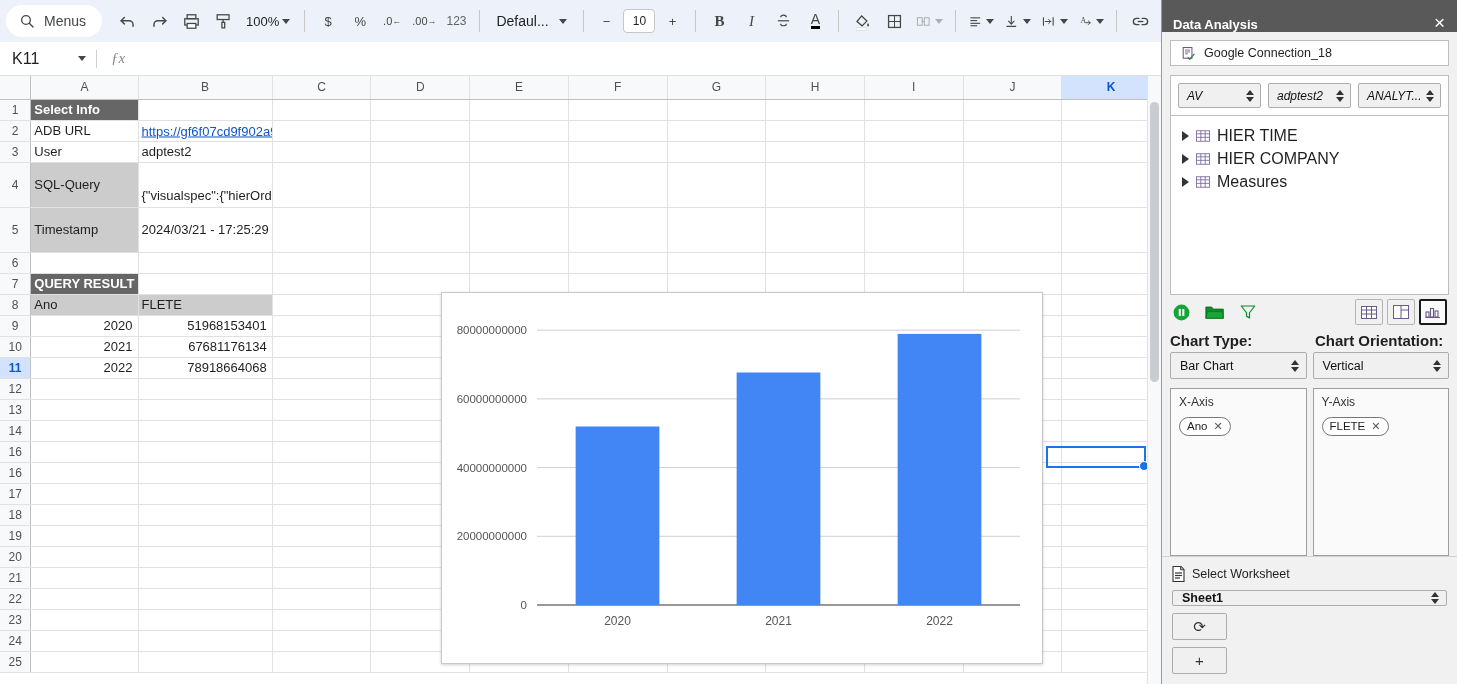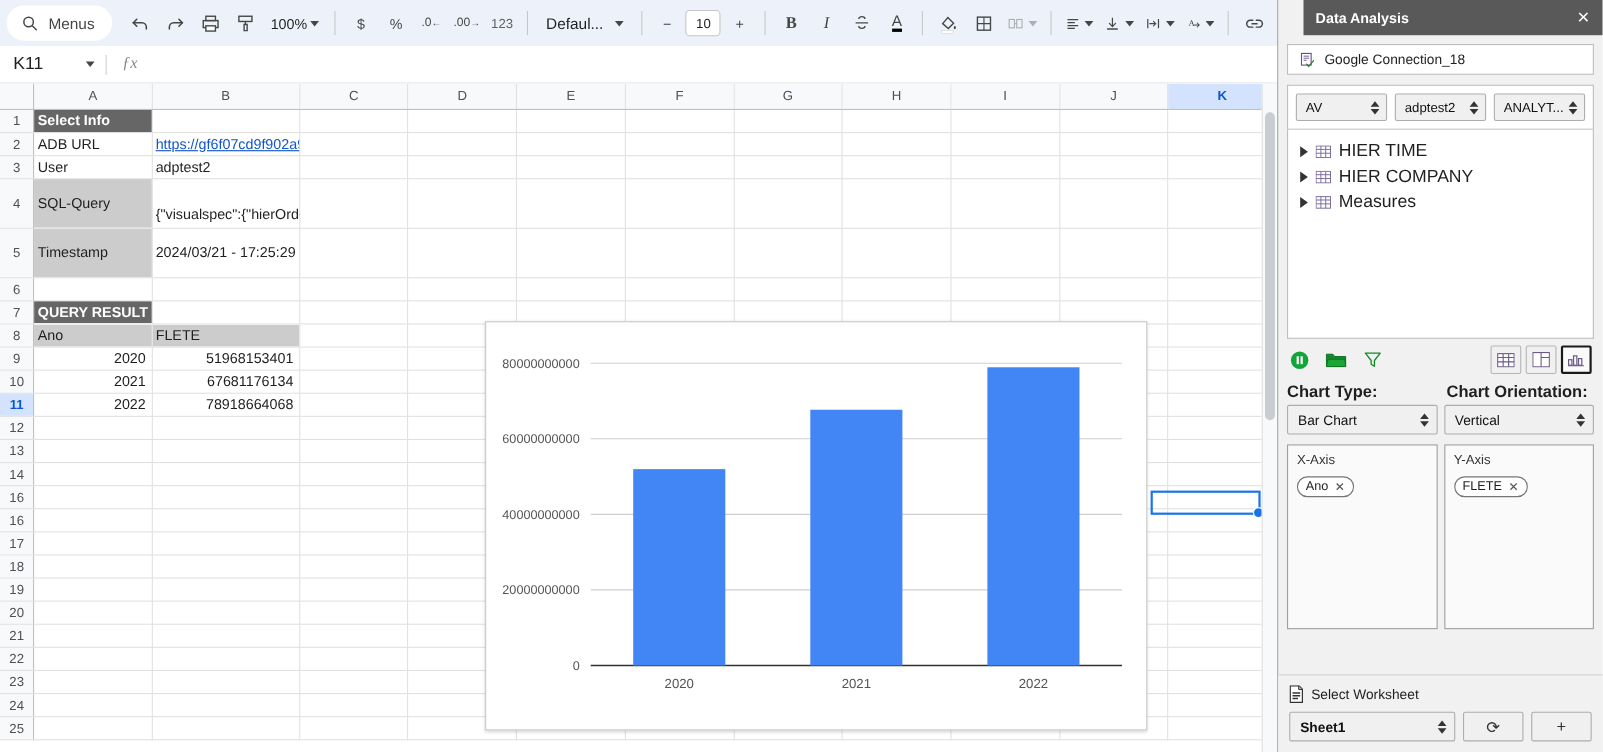--- a/index.html
+++ b/index.html
@@ -110,35 +110,35 @@
     position: absolute; left: 441px; top: 216px; width: 602px; height: 372px;
     background: #fff; border: 1px solid #c8c8c8; box-shadow: 0 1px 3px rgba(0,0,0,.18);
     overflow: hidden;
   }
   #chart-svg { display: block; }
 
   
   #panel { width: 296px; height: 684px; background: #f1f1f1;
            border-left: 1px solid #9a9a9a; display: flex; flex-direction: column; }
   .panel-title {
-    height: 32px; background: #595959; color: #fff; display: flex; align-items: center;
+    height: 32px; background: #595959; color: #fff; display: flex; align-items: flex-end;
     justify-content: space-between; padding: 0 12px 0 11px;
-    font-size: 13px; font-weight: bold; margin-left: 23px;
+    font-size: 13px; font-weight: bold;
   }
   .panel-close { font-size: 19px; cursor: pointer; line-height: 1; font-weight: normal;}
   .panel-body { flex: 1; padding: 8px 8px 0 8px; display: flex; flex-direction: column;
                 overflow: hidden; }
   .conn-box {
     height: 28px; background: #fff; border: 1px solid #bdbdbd; display: flex;
     align-items: center; gap: 8px; padding: 0 10px; font-size: 12.5px; color: #1f1f1f;
     margin-bottom: 9px;
   }
   .meta-box { border: 1px solid #bdbdbd; background: #fff; padding: 7px 7px 0 7px;
               margin-bottom: 0; }
-  .sel-row3 { display: flex; gap: 7px; }
+  .sel-row3 { display: flex; gap: 7px; font-style: italic; }
   .mini-sel {
     flex: 1; height: 25px; background: #f0f0f0; border: 1px solid #adadad;
     display: flex; align-items: center; justify-content: space-between;
     padding: 0 6px 0 8px; font-size: 12px; color: #111; cursor: pointer;
     border-radius: 2px; overflow: hidden; white-space: nowrap;
   }
   .spin { display: inline-flex; flex-direction: column; gap: 2px; flex: none; }
   .spin i { display: block; width: 0; height: 0; border-left: 4px solid transparent;
             border-right: 4px solid transparent; }
   .spin i.up { border-bottom: 5px solid #333; }
@@ -175,21 +175,21 @@
   .chip {
     display: inline-flex; align-items: center; gap: 6px; height: 19px;
     border: 1px solid #767676; border-radius: 10px; background: #fff;
     padding: 0 7px; font-size: 11.5px; color: #1f1f1f;
   }
   .chip .x { color: #555; font-size: 11px; cursor: pointer; }
   .panel-foot { border-top: 1px solid #d2d2d2; padding: 9px 10px 10px 10px;
                 background: #f1f1f1; }
   .ws-title { display: flex; align-items: center; gap: 7px; font-size: 12.5px;
               color: #1f1f1f; margin-bottom: 8px; }
-  .ws-row { display: flex; gap: 7px; }
+  .ws-row { display: flex; gap: 7px; flex-direction: column; }
   .ws-sel {
     flex: 1; height: 27px; background: #f0f0f0; border: 1px solid #adadad;
     display: flex; align-items: center; justify-content: space-between;
     padding: 0 7px 0 9px; font-size: 12.5px; color: #111; font-weight: bold;
     cursor: pointer; border-radius: 2px;
   }
   .ws-btn { width: 55px; height: 27px; background: #f0f0f0; border: 1px solid #adadad;
             display: flex; align-items: center; justify-content: center; cursor: pointer;
             font-size: 15px; color: #333; border-radius: 2px; }
 </style>

